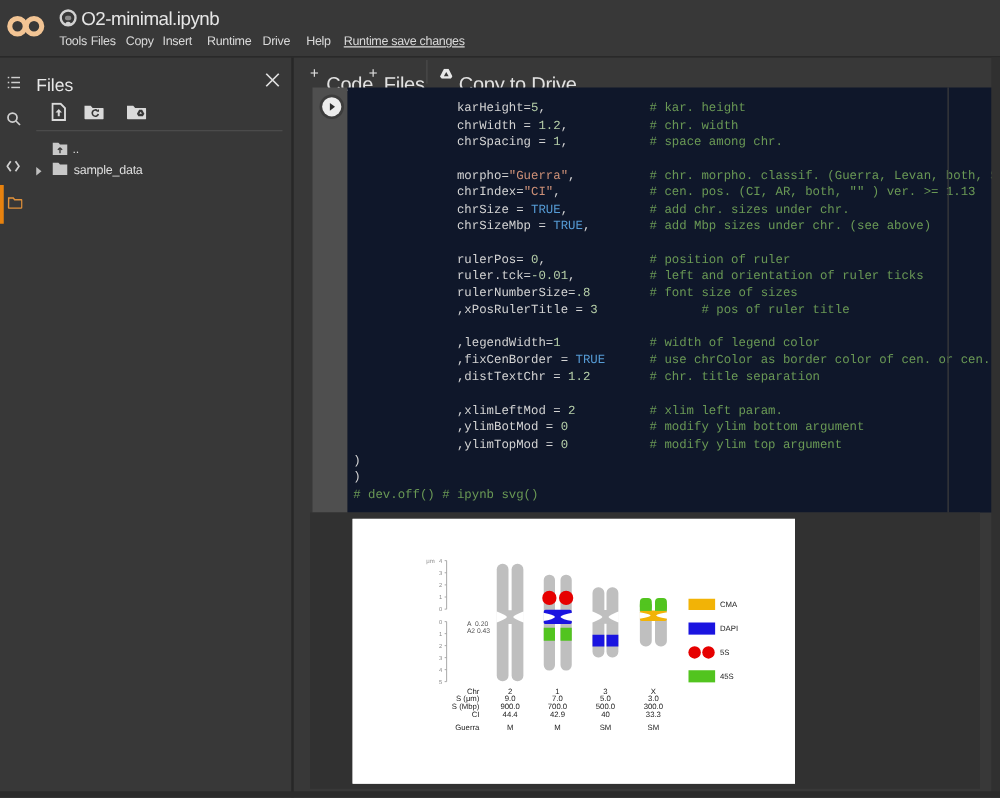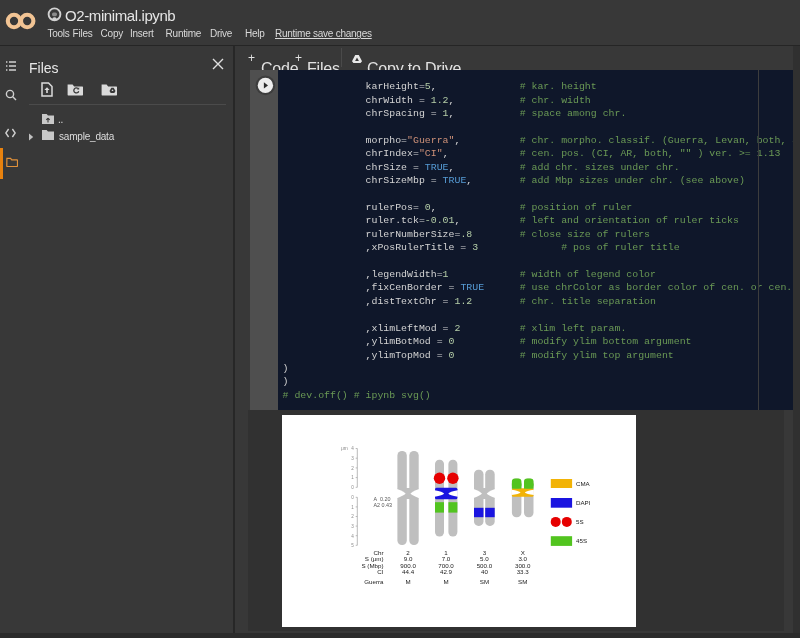--- a/index.html
+++ b/index.html
@@ -128,21 +128,21 @@
               chrWidth = <span class="nu">1.2</span>,           <span class="cm"># chr. width</span>
               chrSpacing = <span class="nu">1</span>,           <span class="cm"># space among chr.</span>
 
               morpho=<span class="st">"Guerra"</span>,          <span class="cm"># chr. morpho. classif. (Guerra, Levan, both, Stebbins)</span>
               chrIndex=<span class="st">"CI"</span>,            <span class="cm"># cen. pos. (CI, AR, both, "" ) ver. &gt;= 1.13</span>
               chrSize = <span class="kw">TRUE</span>,           <span class="cm"># add chr. sizes under chr.</span>
               chrSizeMbp = <span class="kw">TRUE</span>,        <span class="cm"># add Mbp sizes under chr. (see above)</span>
 
               rulerPos= <span class="nu">0</span>,              <span class="cm"># position of ruler</span>
               ruler.tck=<span class="nu">-0.01</span>,          <span class="cm"># left and orientation of ruler ticks</span>
-              rulerNumberSize=<span class="nu">.8</span>        <span class="cm"># close size of rulers</span>
+              rulerNumberSize=<span class="nu">.8</span>        <span class="cm"># font size of sizes</span>
               ,xPosRulerTitle = <span class="nu">3</span>              <span class="cm"># pos of ruler title</span>
 
               ,legendWidth=<span class="nu">1</span>            <span class="cm"># width of legend color</span>
               ,fixCenBorder = <span class="kw">TRUE</span>      <span class="cm"># use chrColor as border color of cen. or cen. color</span>
               ,distTextChr = <span class="nu">1.2</span>        <span class="cm"># chr. title separation</span>
 
               ,xlimLeftMod = <span class="nu">2</span>          <span class="cm"># xlim left param.</span>
               ,ylimBotMod = <span class="nu">0</span>           <span class="cm"># modify ylim bottom argument</span>
               ,ylimTopMod = <span class="nu">0</span>           <span class="cm"># modify ylim top argument</span>
 )

